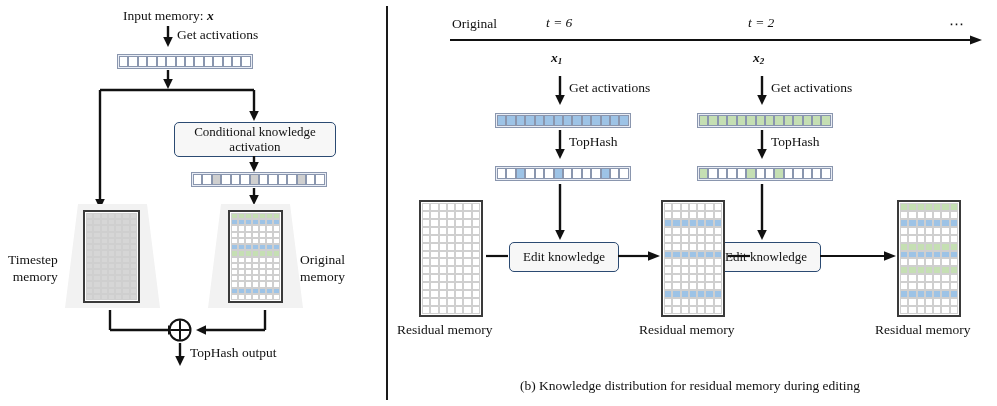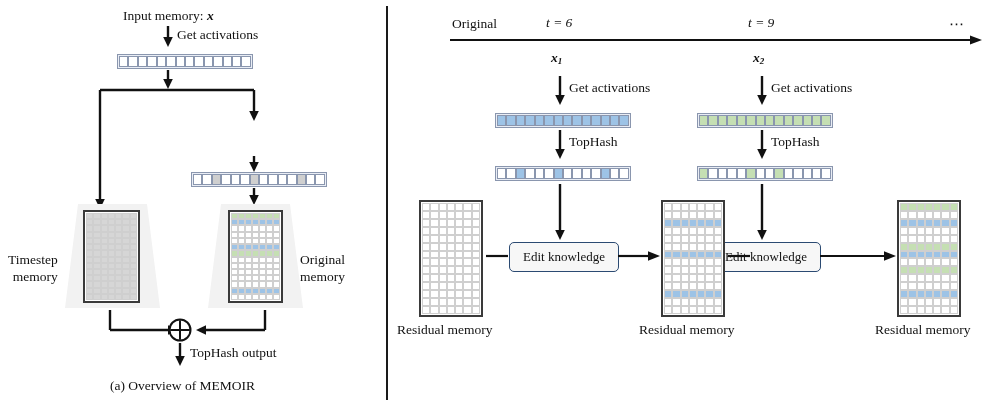--- a/index.html
+++ b/index.html
@@ -78,20 +78,26 @@
 
     <line x1="4" y1="2" x2="158" y2="2" stroke="#111" stroke-width="2.4"></line>
 
     <line x1="4" y1="2" x2="4" y2="112" stroke="#111" stroke-width="2.4"></line>
     <polygon points="4,121 -0.8,111 8.8,111" fill="#111"></polygon>
 
     <line x1="158" y1="2" x2="158" y2="24" stroke="#111" stroke-width="2.4"></line>
     <polygon points="158,33 153.2,23 162.8,23" fill="#111"></polygon>
   </svg>
 
+  <div class="abs pbox" style="left:174px;top:122px;width:160px;height:33px;">
+    <div>
+      <span>Conditional knowledge</span><br>
+      <span>activation</span>
+    </div>
+  </div>
 
   <svg class="abs" style="left:246px;top:156px;width:20px;height:17px;">
     <line x1="8" y1="0" x2="8" y2="8" stroke="#111" stroke-width="2.4"></line>
     <polygon points="8,16 3.2,6 12.8,6" fill="#111"></polygon>
   </svg>
 
   <div class="abs strip" id="a-strip2" style="left:191px;top:172px;width:136px;height:15px;">
       <div class="cell" style="flex: 1 1 0px; background: rgb(255, 255, 255);"></div>
       <div class="cell" style="flex: 1 1 0px; background: rgb(255, 255, 255);"></div>
       <div class="cell" style="flex: 1 1 0px; background: rgb(207, 207, 207);"></div>
@@ -400,28 +406,27 @@
     <line x1="2.2" y1="12" x2="21.8" y2="12" stroke="#111" stroke-width="2"></line>
     <line x1="12" y1="2.2" x2="12" y2="21.8" stroke="#111" stroke-width="2"></line>
   </svg>
 
   <svg class="abs" style="left:172px;top:343px;width:20px;height:24px;">
     <line x1="8" y1="0" x2="8" y2="15" stroke="#111" stroke-width="2.4"></line>
     <polygon points="8,23 3.2,13 12.8,13" fill="#111"></polygon>
   </svg>
   <div class="abs txt" style="left:190px;top:345px;">TopHash output</div>
 
-  <div class="abs txt caption" style="left:110px;top:378px;">(a) Overview of MEMOIR</div>
 
   <div class="abs txt" style="left:452px;top:16px;">Original</div>
   <div class="abs txt" style="left:546px;top:15px;">
     <span class="mathit">t = 6</span>
   </div>
   <div class="abs txt" style="left:748px;top:15px;">
-    <span class="mathit">t = 9</span>
+    <span class="mathit">t = 2</span>
   </div>
   <div class="abs txt" style="left:949px;top:15px;font-size:15px;">⋯</div>
   <svg class="abs" style="left:450px;top:36px;width:535px;height:12px;">
     <line x1="0" y1="4" x2="522" y2="4" stroke="#111" stroke-width="2.2"></line>
     <polygon points="532,4 520,-0.6 520,8.6" fill="#111"></polygon>
   </svg>
 
   <div class="abs txt" style="left:551px;top:50px;">
     <span class="mathi">x</span><span class="sub">1</span>
   </div>
@@ -926,14 +931,15 @@
     <polygon points="42,4 30,-0.8 30,8.8" fill="#111"></polygon>
   </svg>
   <svg class="abs" style="left:728px;top:252px;width:25px;height:10px;">
     <line x1="0" y1="4" x2="22" y2="4" stroke="#111" stroke-width="2.2"></line>
   </svg>
   <svg class="abs" style="left:820px;top:252px;width:44px;height:12px;">
     <line x1="0" y1="4" x2="66" y2="4" stroke="#111" stroke-width="2.2"></line>
     <polygon points="76,4 64,-0.8 64,8.8" fill="#111"></polygon>
   </svg>
 
+  <div class="abs txt caption" style="left:520px;top:378px;">(b) Knowledge distribution for residual memory during editing</div>
 
 </div>
 
 </body></html>

